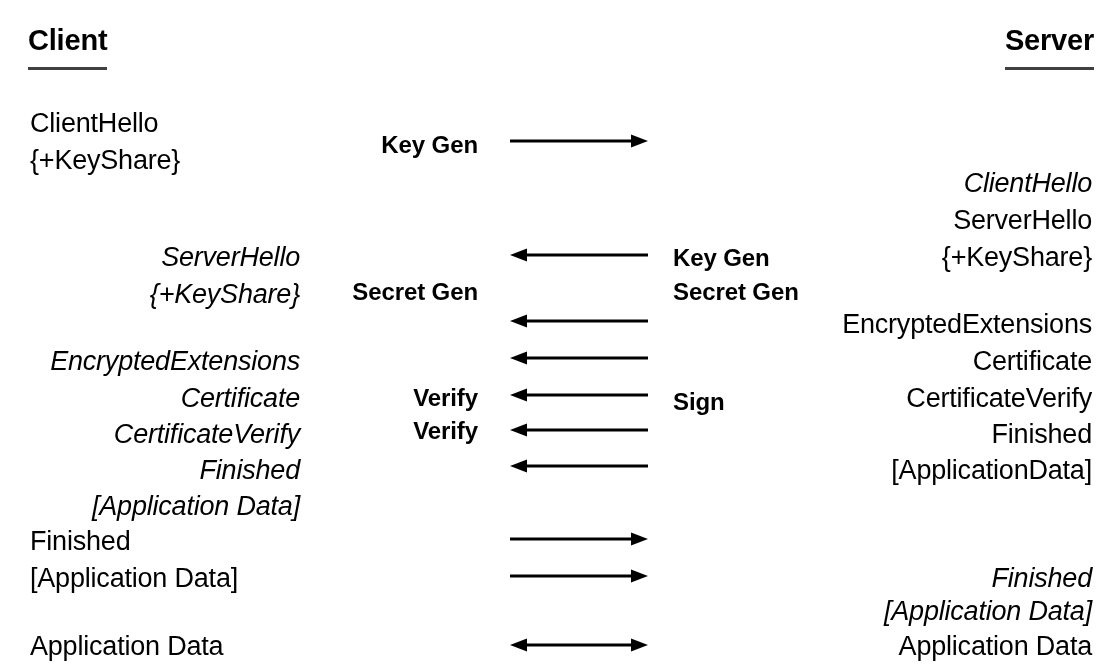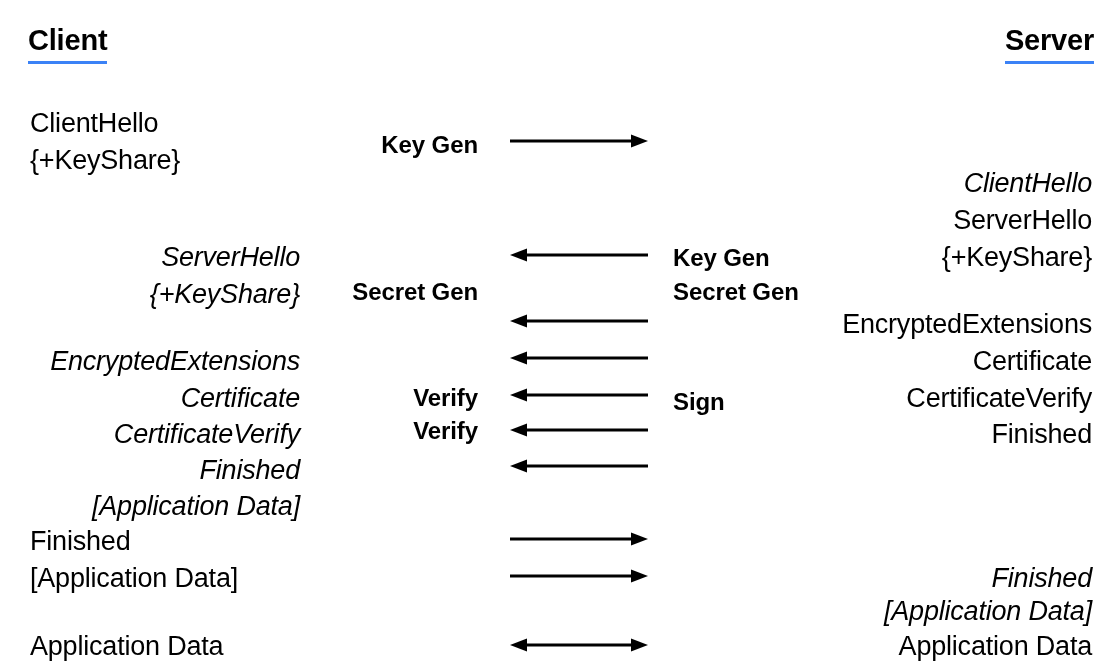--- a/index.html
+++ b/index.html
@@ -22,22 +22,22 @@
   
   .col-header {
     position: absolute;
     font-size: 29px;
     font-weight: bold;
     letter-spacing: -0.2px;
     line-height: 1;
     white-space: nowrap;
   }
   .col-header .underline-text {
-    border-bottom: 3px solid #3b82f6;
-    padding-bottom: 6px;
+    border-bottom: 3px solid #404040;
+    padding-bottom: 12px;
     display: inline-block;
   }
   #header-client { left: 28px; top: 26px; text-align: left; }
   #header-server { right: 22px; top: 26px; }
 
   
   .msg {
     position: absolute;
     font-size: 27px;
     line-height: 1;
@@ -99,20 +99,21 @@
   <div class="msg left-al" style="top:633px">Application Data</div>
 
   <div class="msg right-ra italic" style="top:170px">ClientHello</div>
   <div class="msg right-ra" style="top:207px">ServerHello</div>
   <div class="msg right-ra" style="top:244px">{+KeyShare}</div>
 
   <div class="msg right-ra" style="top:311px">EncryptedExtensions</div>
   <div class="msg right-ra" style="top:348px">Certificate</div>
   <div class="msg right-ra" style="top:385px">CertificateVerify</div>
   <div class="msg right-ra" style="top:421px">Finished</div>
+  <div class="msg right-ra" style="top:457px">[ApplicationData]</div>
 
   <div class="msg right-ra italic" style="top:565px">Finished</div>
   <div class="msg right-ra italic" style="top:598px">[Application Data]</div>
   <div class="msg right-ra" style="top:633px">Application Data</div>
 
   <div class="oplabel lft" style="top:133px">Key Gen</div>
   <div class="oplabel lft" style="top:280px">Secret Gen</div>
   <div class="oplabel lft" style="top:386px">Verify</div>
   <div class="oplabel lft" style="top:419px">Verify</div>
 

